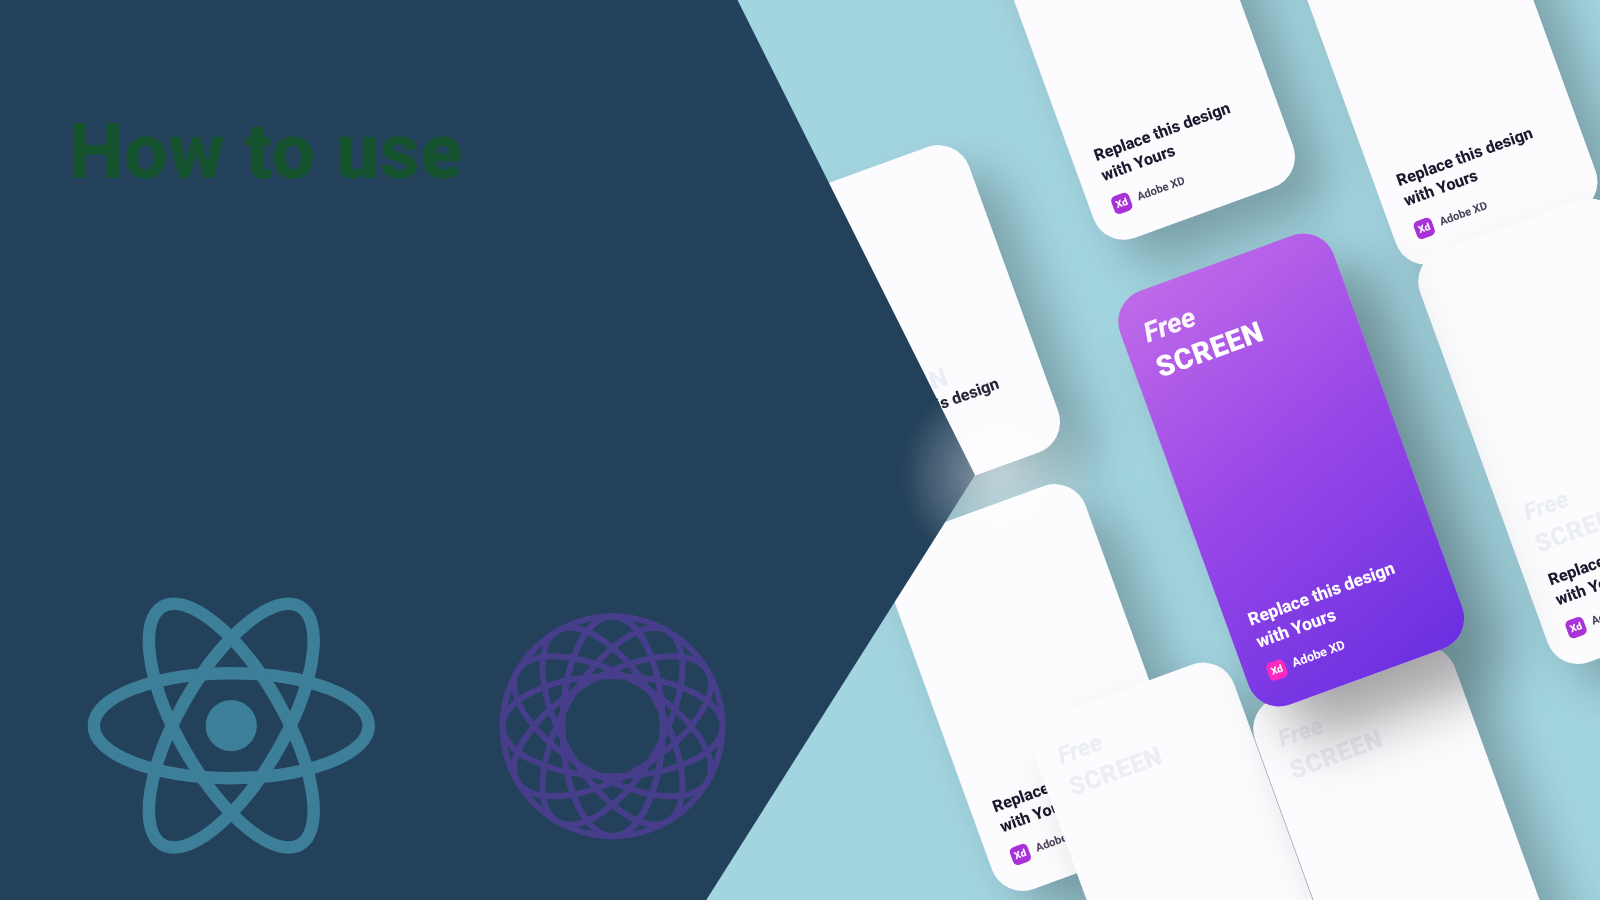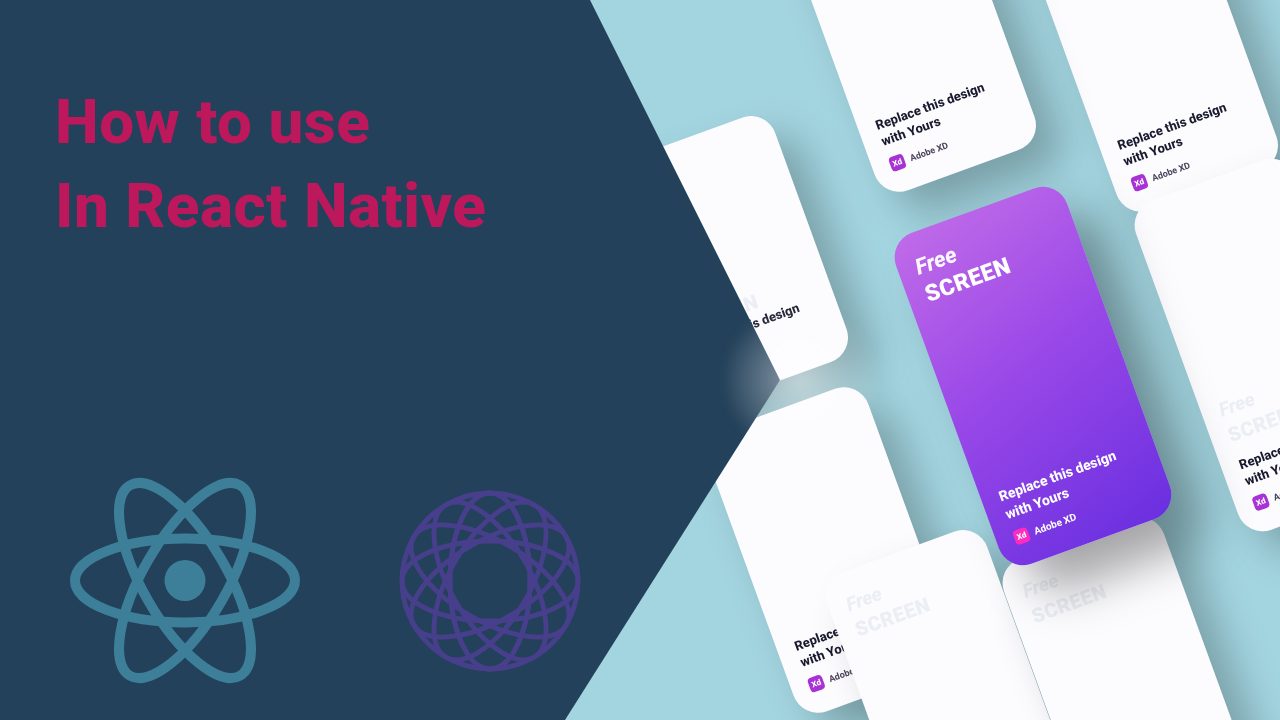--- a/index.html
+++ b/index.html
@@ -16,21 +16,21 @@
     width: 1280px;
     height: 720px;
     background: #23415a;
     clip-path: polygon(0 0, 590px 0, 780px 380px, 565px 720px, 0 720px);
     z-index: 2;
   }
   .title {
     position: absolute;
     top: 80px;
     left: 55px;
-    color: #be185d;
+    color: #14532d;
     font-size: 62px;
     font-weight: 800;
     line-height: 1.35;
     letter-spacing: 0.5px;
     z-index: 3;
   }
   .logos {
     position: absolute;
     left: 70px;
     bottom: 30px;
@@ -131,21 +131,20 @@
     filter: blur(4px);
   }
 </style>
 </head>
 <body>
 
 <div class="left-panel"></div>
 
 <div class="title">
   <div>How to use</div>
-  <div>In React Native</div>
 </div>
 
 <div class="logos">
   <span class="react-logo">
     <svg viewBox="-11.5 -10.2 23 20.5">
       <circle r="2.05" fill="#3d7f99"></circle>
       <g stroke="#3d7f99" stroke-width="1" fill="none">
         <ellipse rx="11" ry="4.2"></ellipse>
         <ellipse rx="11" ry="4.2" transform="rotate(60)"></ellipse>
         <ellipse rx="11" ry="4.2" transform="rotate(120)"></ellipse>

